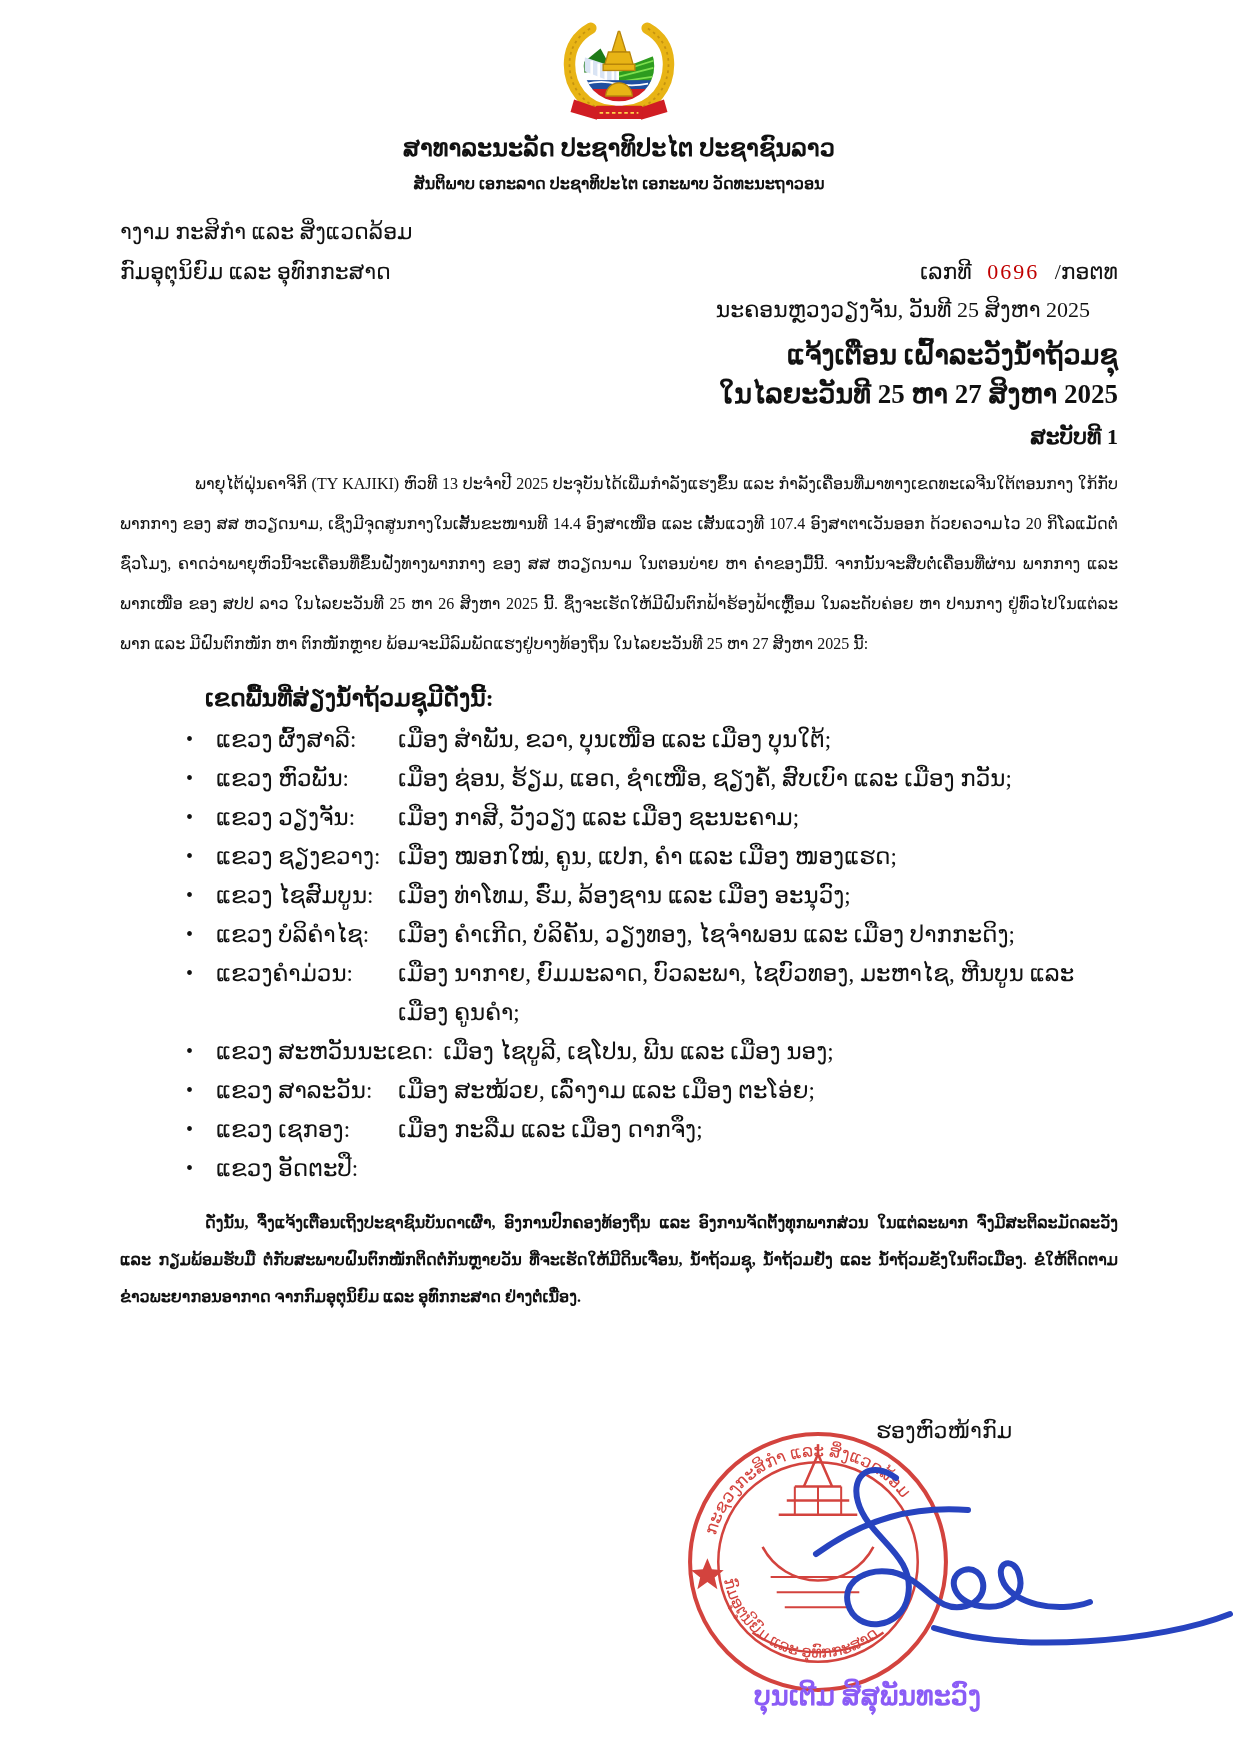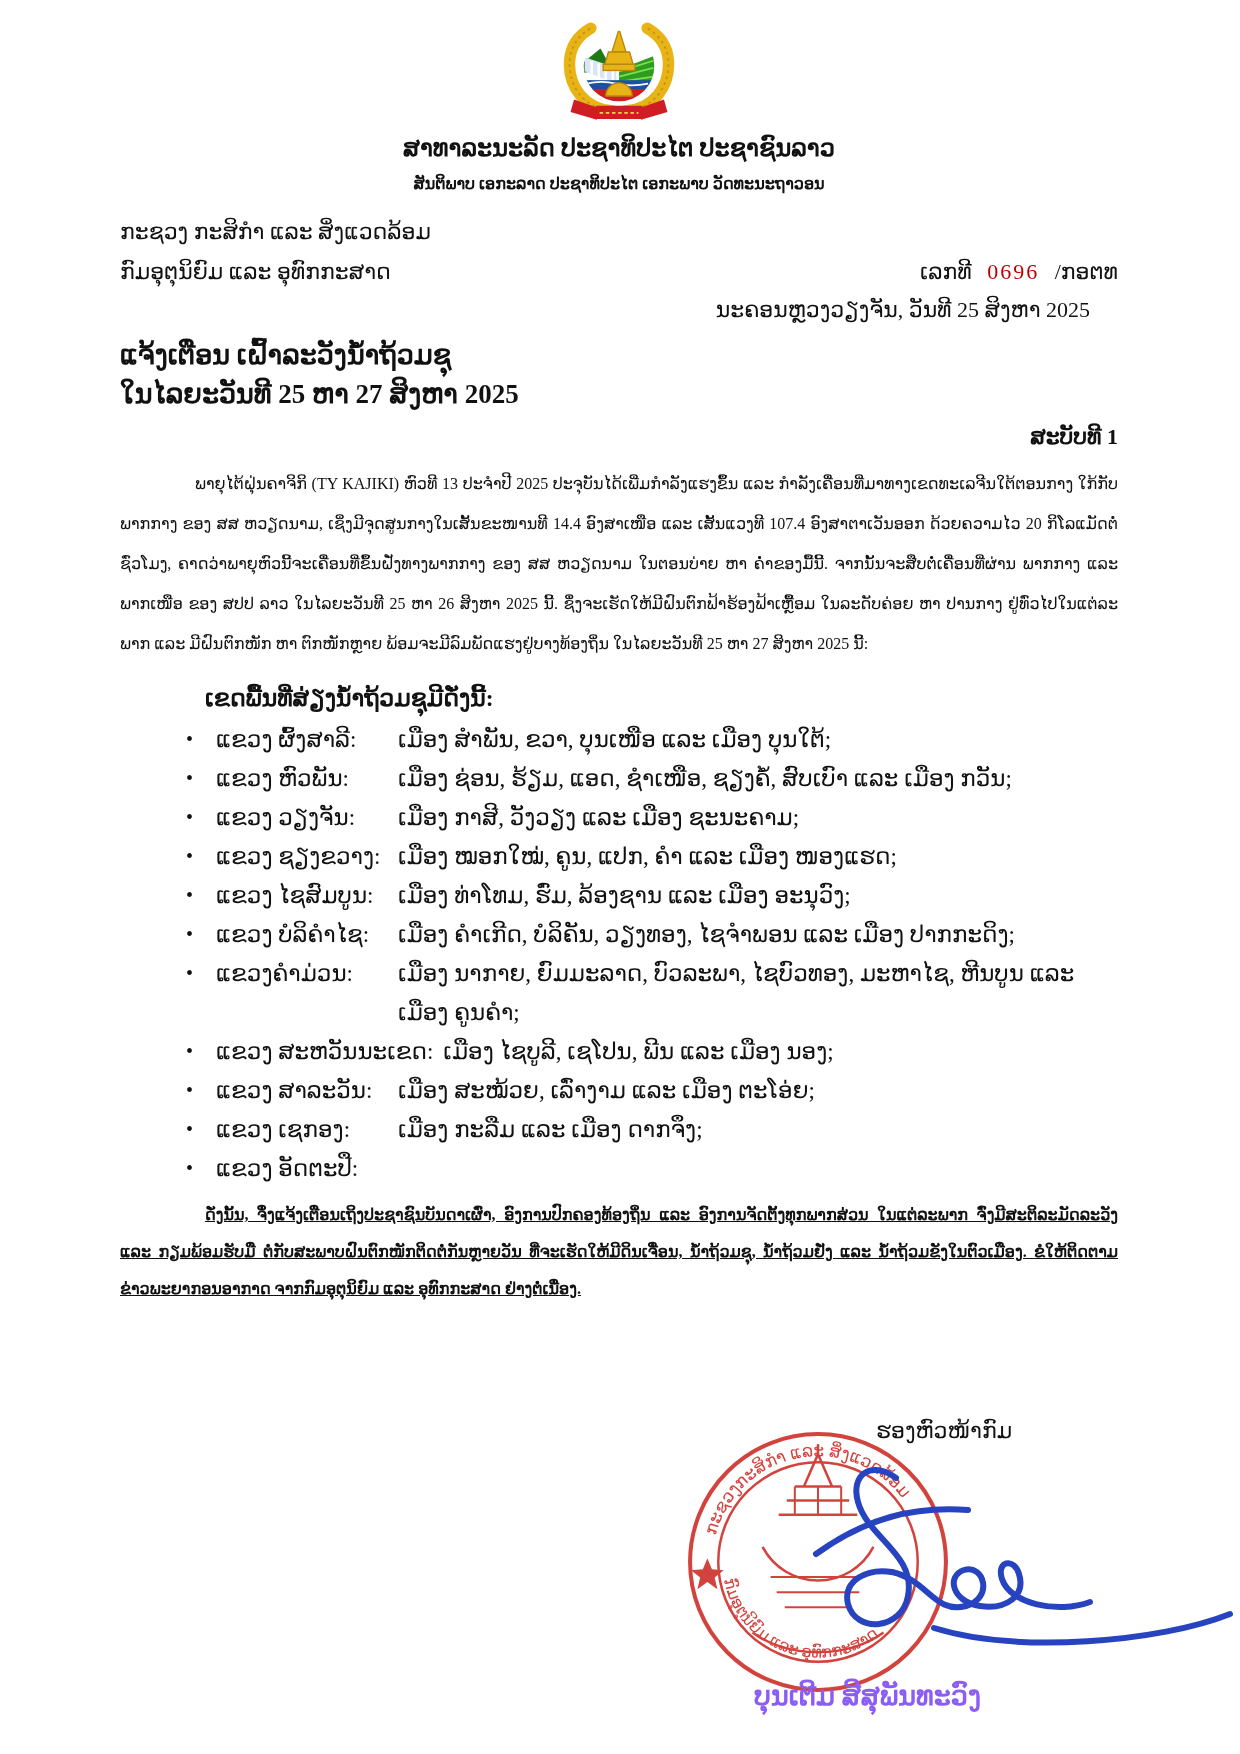--- a/index.html
+++ b/index.html
@@ -15,31 +15,31 @@
   }
   .emblem-wrap{text-align:center;height:104px;}
   .hdr-country{font-weight:bold;font-size:24px;text-align:center;margin-top:6px;line-height:32px;}
   .hdr-motto{font-weight:bold;font-size:16px;text-align:center;margin-top:6px;line-height:28px;}
   .info-grid{display:flex;justify-content:space-between;margin-top:14px;}
   .info-left{font-size:22px;line-height:40px;}
   .info-right{text-align:right;font-size:22px;line-height:40px;}
   .ref-line{margin-top:40px;white-space:nowrap;}
   .ref-number{color:#c00000;margin:0 10px;letter-spacing:2px;}
   .place-date{font-size:22px;line-height:36px;padding-right:28px;white-space:nowrap;}
-  .doc-title{font-weight:bold;font-size:27px;text-align:left;line-height:39px;margin-top:8px;}
+  .doc-title{font-weight:bold;font-size:27px;text-align:right;line-height:39px;margin-top:8px;}
   .edition{font-weight:bold;font-size:22px;text-align:right;margin-top:6px;line-height:34px;}
   .para{font-size:16px;line-height:40px;text-align:justify;margin:10px 0 0 0;}
   .indent{text-indent:75px;}
   .risk-heading{font-weight:bold;font-size:23.5px;margin:14px 0 0 85px;line-height:40px;}
   .risk-list{margin-top:2px;}
   .risk-item{display:flex;font-size:23px;line-height:39px;padding-left:66px;}
   .bullet{width:30px;flex:0 0 30px;font-size:20px;}
   .province{flex:0 0 auto;min-width:172px;padding-right:10px;white-space:nowrap;}
   .districts{flex:1 1 auto;}
-  .closing{font-weight:bold;margin-top:8px;line-height:37px;text-indent:85px;text-decoration:underline;}
+  .closing{font-weight:bold;margin-top:16px;line-height:37px;text-indent:85px;}
   .sig-area{position:absolute;left:0;top:1398px;width:1240px;height:356px;}
   .sig-title{position:absolute;left:876px;top:20px;font-size:22px;white-space:nowrap;}
   .stamp{position:absolute;left:682px;top:28px;width:272px;height:272px;opacity:.92;z-index:1;}
   .sig-svg{position:absolute;left:756px;top:58px;width:484px;height:214px;z-index:2;}
   .signer-name{position:absolute;left:754px;top:282px;font-size:27px;font-weight:bold;color:#8b5cf6;white-space:nowrap;z-index:3;}
 </style>
 </head>
 <body>
 
 <div class="page">
@@ -76,21 +76,21 @@
       <rect x="38" y="95" width="54" height="15" rx="2" fill="#d01d23"></rect>
       <path d="M43,103 H87" stroke="#ffd24a" stroke-width="2" stroke-dasharray="4,3"></path>
     </svg>
   </div>
 
   <div class="hdr-country">ສາທາລະນະລັດ ປະຊາທິປະໄຕ ປະຊາຊົນລາວ</div>
   <div class="hdr-motto">ສັນຕິພາບ ເອກະລາດ ປະຊາທິປະໄຕ ເອກະພາບ ວັດທະນະຖາວອນ</div>
 
   <div class="info-grid">
     <div class="info-left">
-      <div>ກະຊວງ ກະສິກຳ ແລະ ສິ່ງແວດລ້ອມ</div>
+      <div>າງາມ ກະສິກຳ ແລະ ສິ່ງແວດລ້ອມ</div>
       <div>ກົມອຸຕຸນິຍົມ ແລະ ອຸທົກກະສາດ</div>
     </div>
     <div class="info-right">
       <div class="ref-line">
         <span>ເລກທີ</span>
         <span class="ref-number">0696</span>
         <span>/ກອຕທ</span>
       </div>
       <div class="place-date">ນະຄອນຫຼວງວຽງຈັນ, ວັນທີ 25 ສິງຫາ 2025</div>
     </div>

